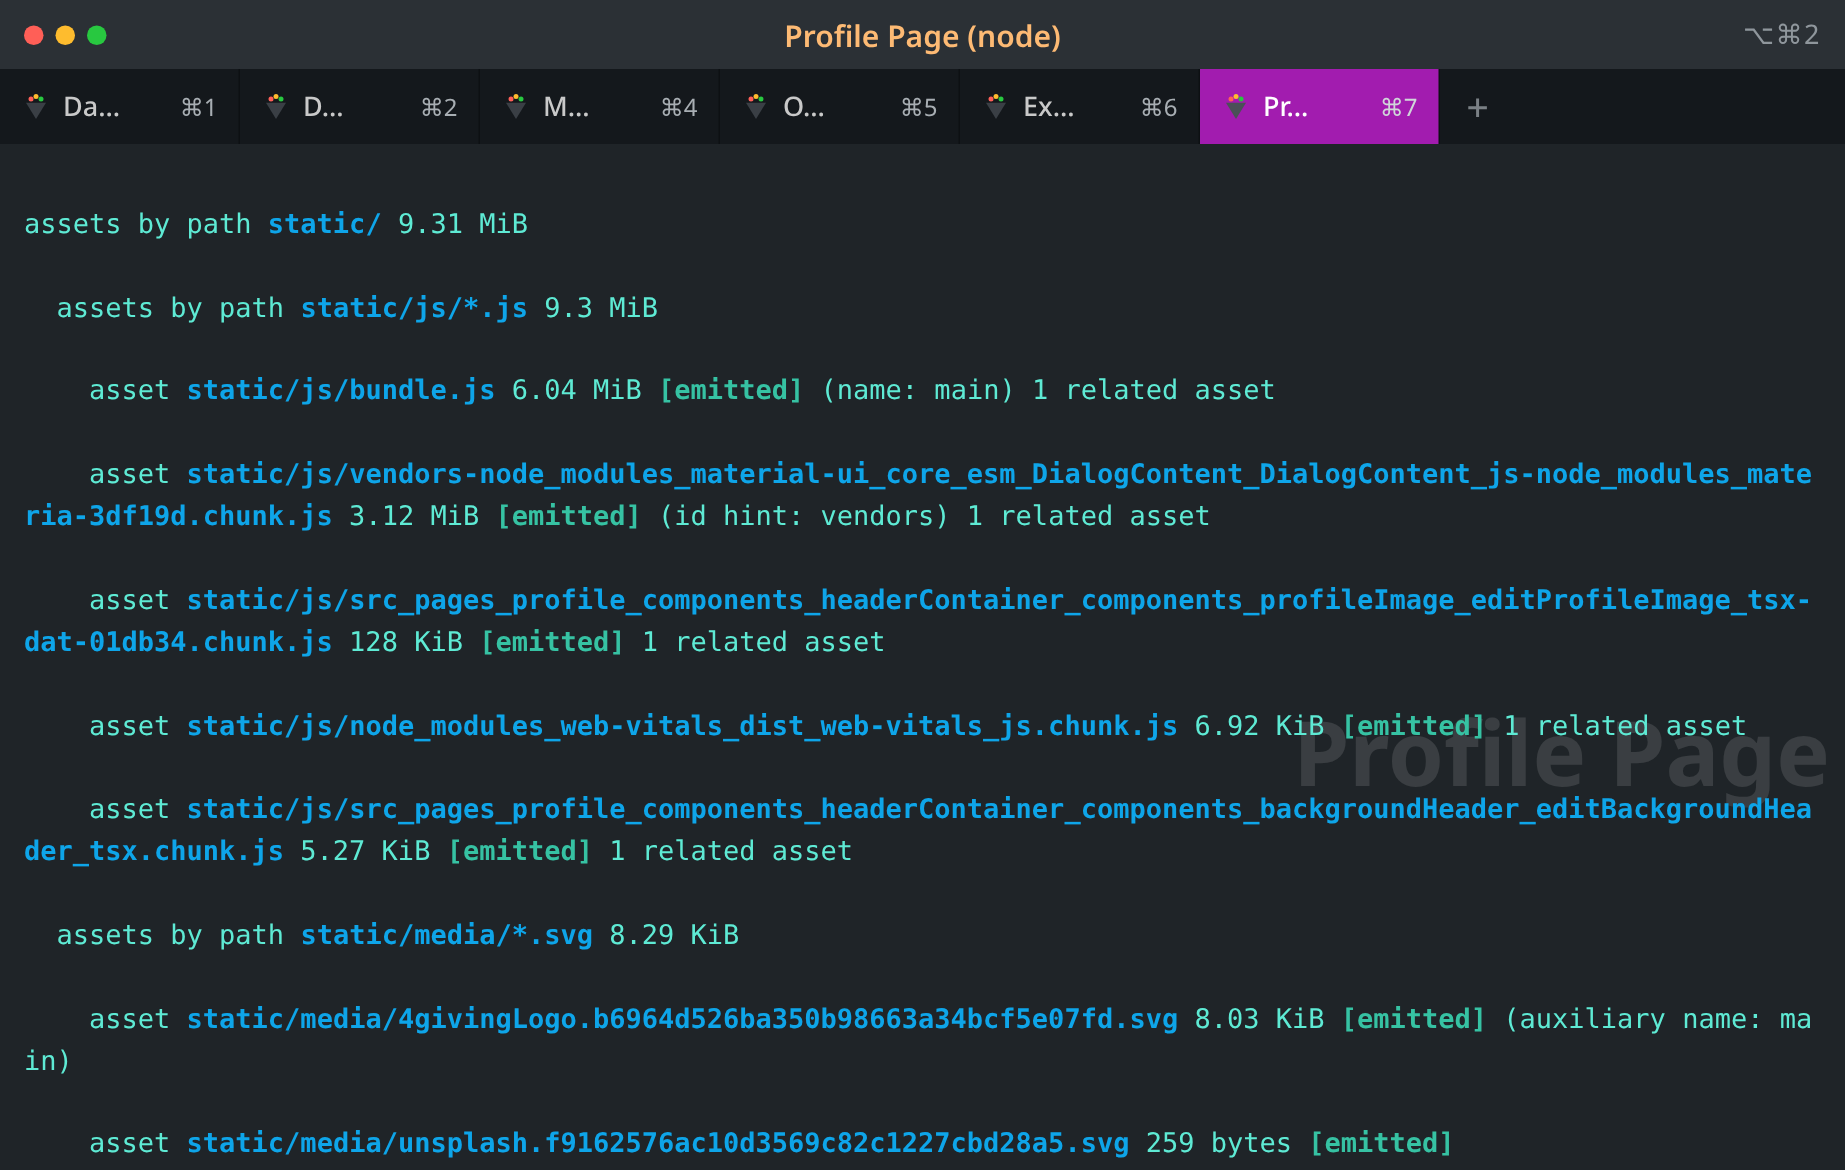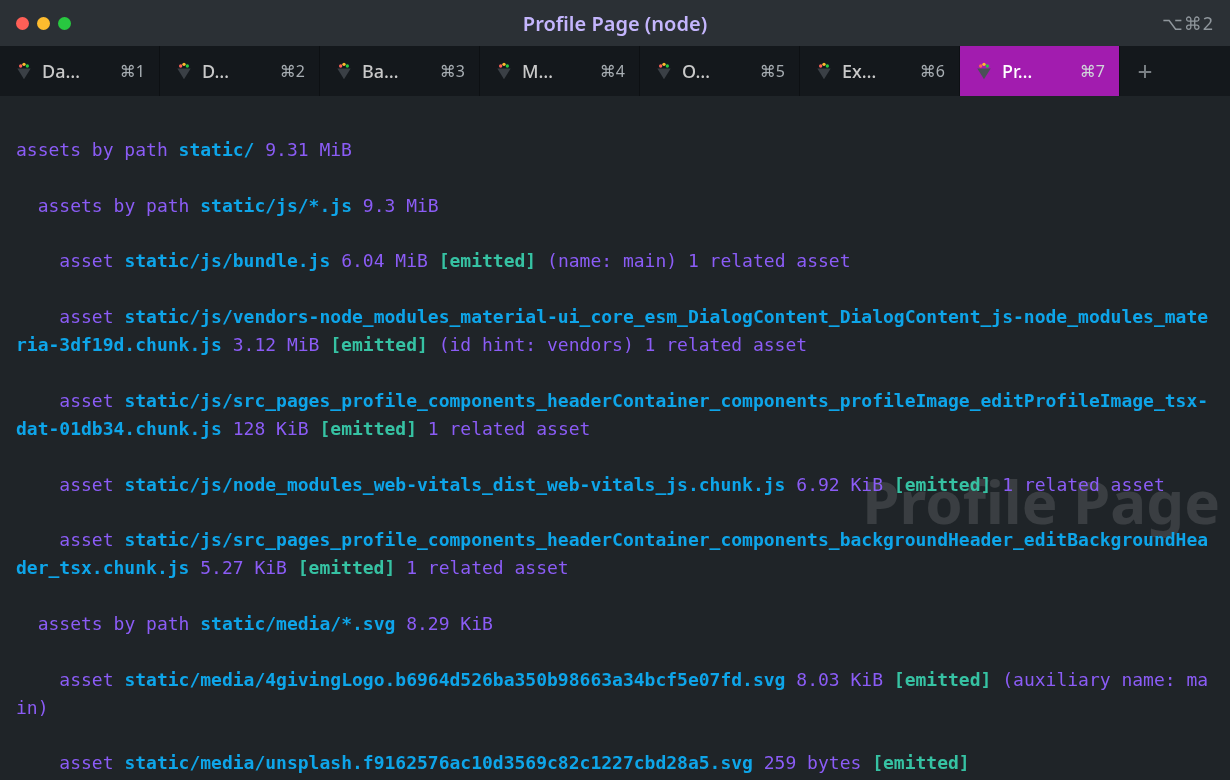--- a/index.html
+++ b/index.html
@@ -32,21 +32,21 @@
     width: 13px; height: 13px; border-radius: 50%;
   }
   .tl-close  { background: #ff5f57; }
   .tl-min    { background: #febc2e; }
   .tl-max    { background: #28c840; }
 
   .title-center {
     position: absolute;
     left: 50%;
     transform: translateX(-50%);
-    color: #c4b5fd;
+    color: #fdba74;
     font-family: -apple-system, system-ui, sans-serif;
     font-weight: 600;
     font-size: 20px;
   }
 
   .title-right {
     margin-left: auto;
     color: #8f969c;
     font-family: -apple-system, system-ui, sans-serif;
     font-size: 18px;
@@ -124,21 +124,21 @@
     padding: 12px 16px 4px 16px;
     line-height: 1.55;
     white-space: pre-wrap;
     word-break: break-all;
     font-variant-ligatures: none;
     position: relative;
   }
   .ln { display: block; }
   .path   { color: #0ea5e9; font-weight: 700; }
   .tag    { color: #36c2a3; font-weight: 700; margin-top: 45px; }
-  .dim    { color: #8b5cf6; }
+  .dim    { color: #5eead4; }
 </style>
 </head>
 <body>
 
 <div class="titlebar">
   <div class="traffic-lights">
     <div class="traffic-light tl-close"></div>
     <div class="traffic-light tl-min"></div>
     <div class="traffic-light tl-max"></div>
   </div>
@@ -163,32 +163,20 @@
     <span class="tab-icon">
       <svg viewBox="0 0 24 24" width="20" height="20">
         <circle cx="8" cy="6" r="2" fill="#ff5f57"></circle>
           <circle cx="12" cy="4" r="2" fill="#febc2e"></circle>
           <circle cx="16" cy="6" r="2" fill="#28c840"></circle>
         <path d="M4 9 L20 9 L12 22 Z" fill="#3a3f45"></path>
       </svg>
     </span>
     <span class="tab-label">D…</span>
     <span class="tab-shortcut">⌘2</span>
-  </div>
-  <div class="tab">
-    <span class="tab-icon">
-      <svg viewBox="0 0 24 24" width="20" height="20">
-        <circle cx="8" cy="6" r="2" fill="#ff5f57"></circle>
-          <circle cx="12" cy="4" r="2" fill="#febc2e"></circle>
-          <circle cx="16" cy="6" r="2" fill="#28c840"></circle>
-        <path d="M4 9 L20 9 L12 22 Z" fill="#3a3f45"></path>
-      </svg>
-    </span>
-    <span class="tab-label">Ba…</span>
-    <span class="tab-shortcut">⌘3</span>
   </div>
   <div class="tab">
     <span class="tab-icon">
       <svg viewBox="0 0 24 24" width="20" height="20">
         <circle cx="8" cy="6" r="2" fill="#ff5f57"></circle>
           <circle cx="12" cy="4" r="2" fill="#febc2e"></circle>
           <circle cx="16" cy="6" r="2" fill="#28c840"></circle>
         <path d="M4 9 L20 9 L12 22 Z" fill="#3a3f45"></path>
       </svg>
     </span>

